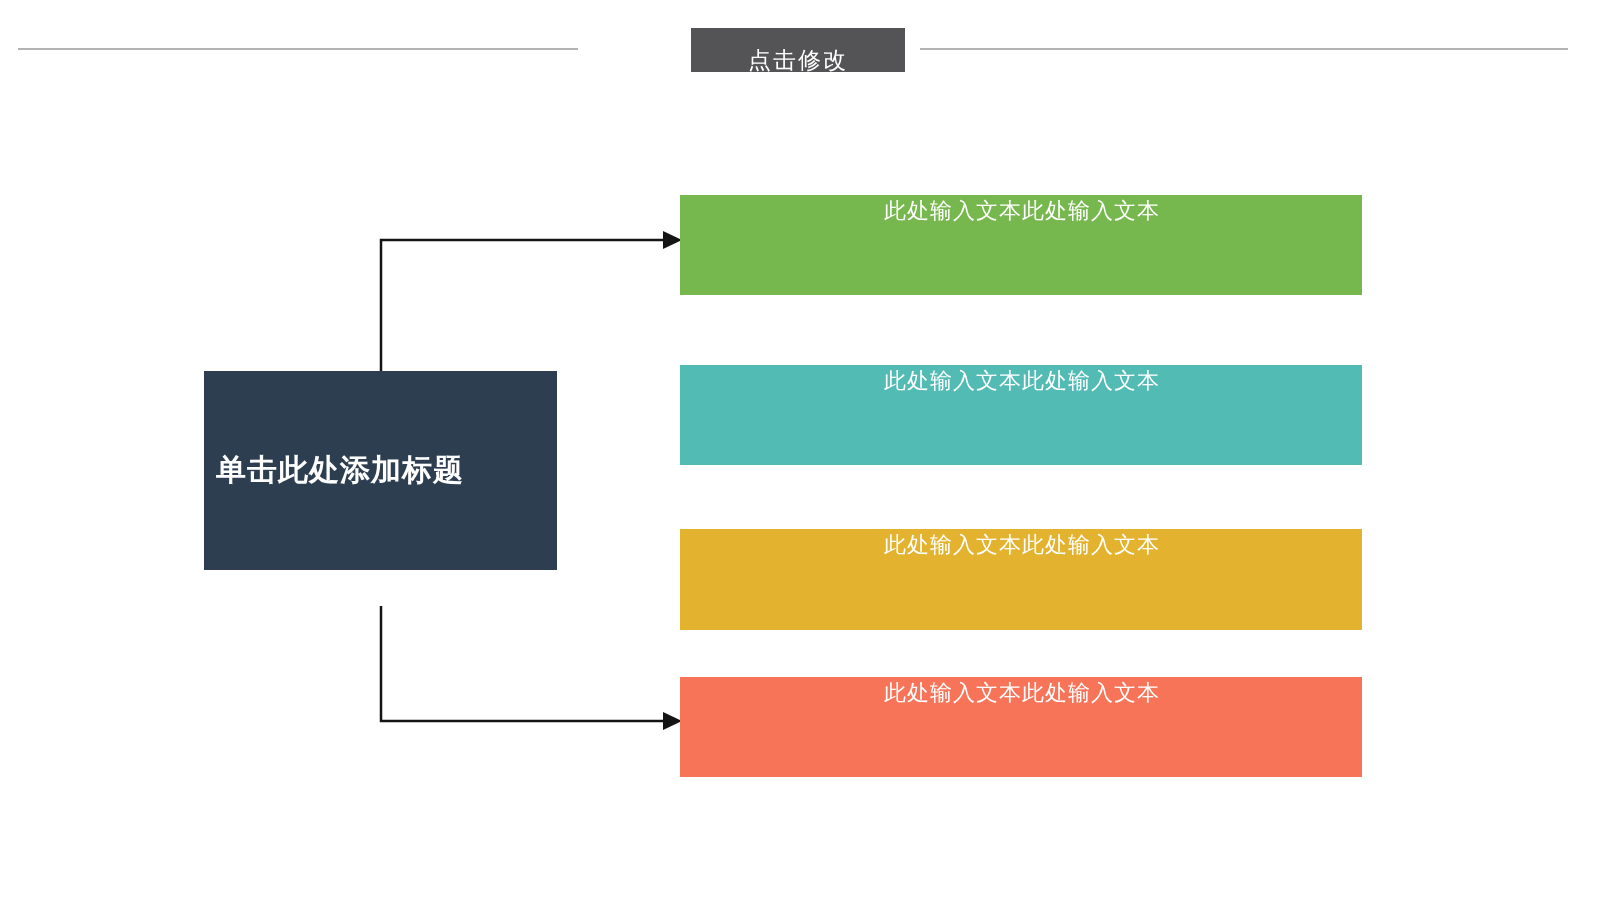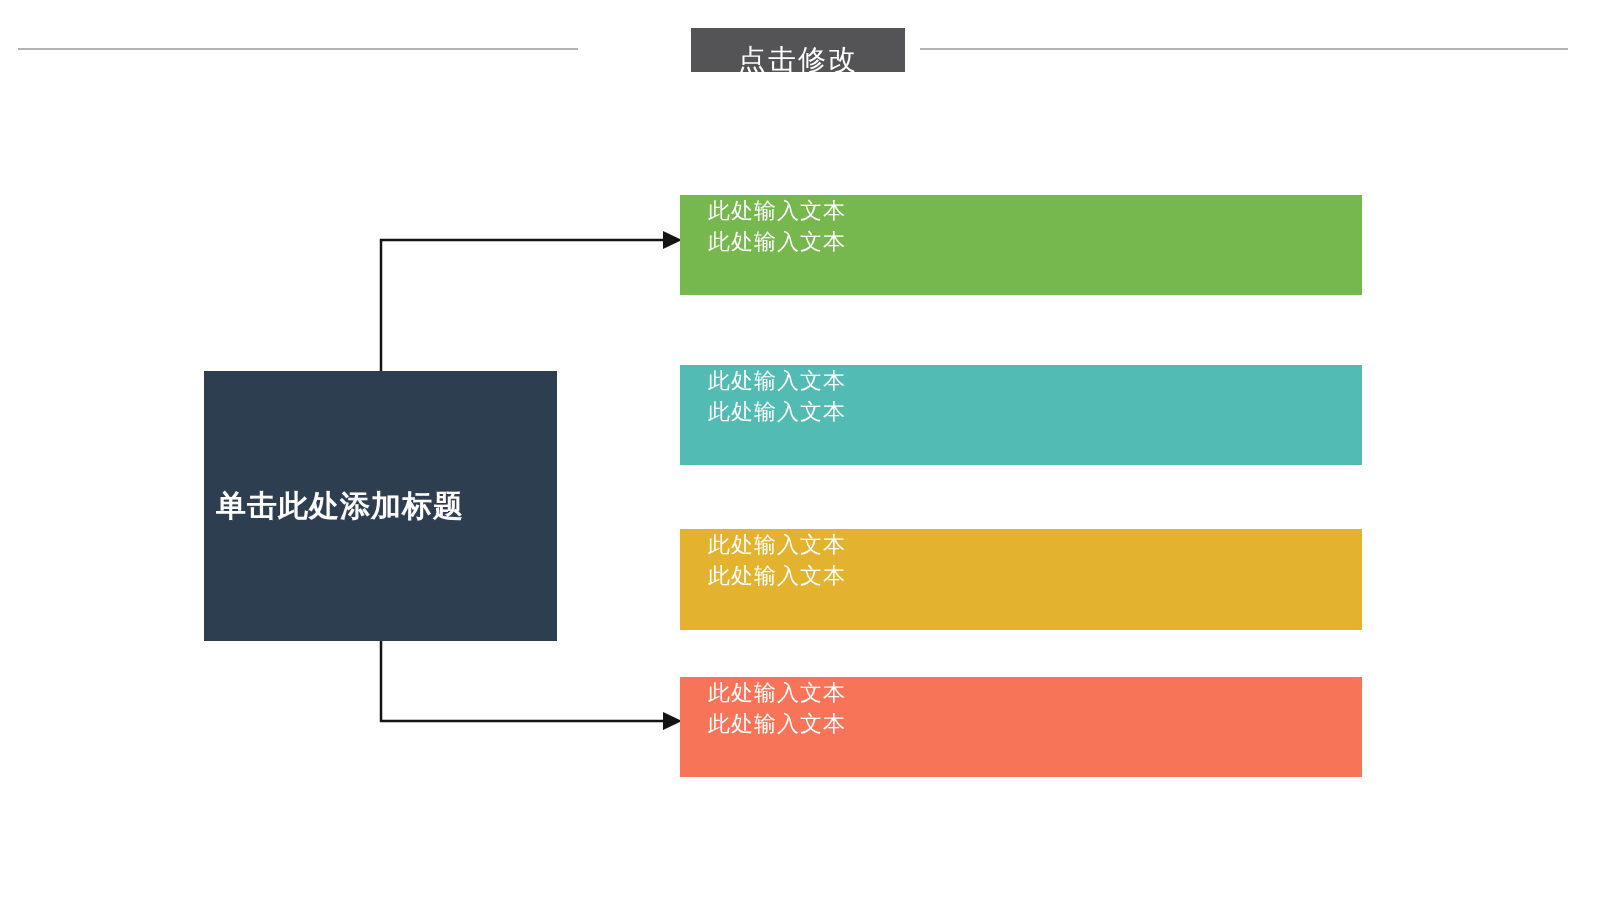--- a/index.html
+++ b/index.html
@@ -31,21 +31,21 @@
     width: 214px;
     height: 44px;
     background: #545456;
     display: flex;
     align-items: center;
     justify-content: center;
     z-index: 3;
   }
   .header-box span {
     color: #ffffff;
-    font-size: 28px;
+    font-size: 23px;
     letter-spacing: 2px;
     font-weight: 400;
     margin-top: 20px;
   }
   
   .watermark {
     position: absolute;
     left: 8px;
     top: 424px;
     font-size: 26px;
@@ -54,21 +54,21 @@
     color: rgba(130, 140, 150, 0.42);
     z-index: 4;
     white-space: nowrap;
   }
   
   .title-box {
     position: absolute;
     left: 204px;
     top: 371px;
     width: 353px;
-    height: 270px;
+    height: 199px;
     background: #2e3e51;
     display: flex;
     align-items: center;
     z-index: 2;
   }
   .title-box span {
     color: #ffffff;
     font-size: 30px;
     font-weight: bold;
     letter-spacing: 1px;
@@ -82,22 +82,23 @@
     z-index: 1;
     pointer-events: none;
   }
   
   .bar {
     position: absolute;
     left: 680px;
     width: 682px;
     height: 100px;
     display: flex;
-    flex-direction: column;
-    padding-left: 28px;
+    flex-direction: row;
+    justify-content: center;
+    padding-left: 2px;
     box-sizing: border-box;
     z-index: 2;
   }
   .bar span {
     color: #ffffff;
     font-size: 22px;
     line-height: 31px;
     letter-spacing: 1px;
   }
   .bar-1 { top: 195px; }

